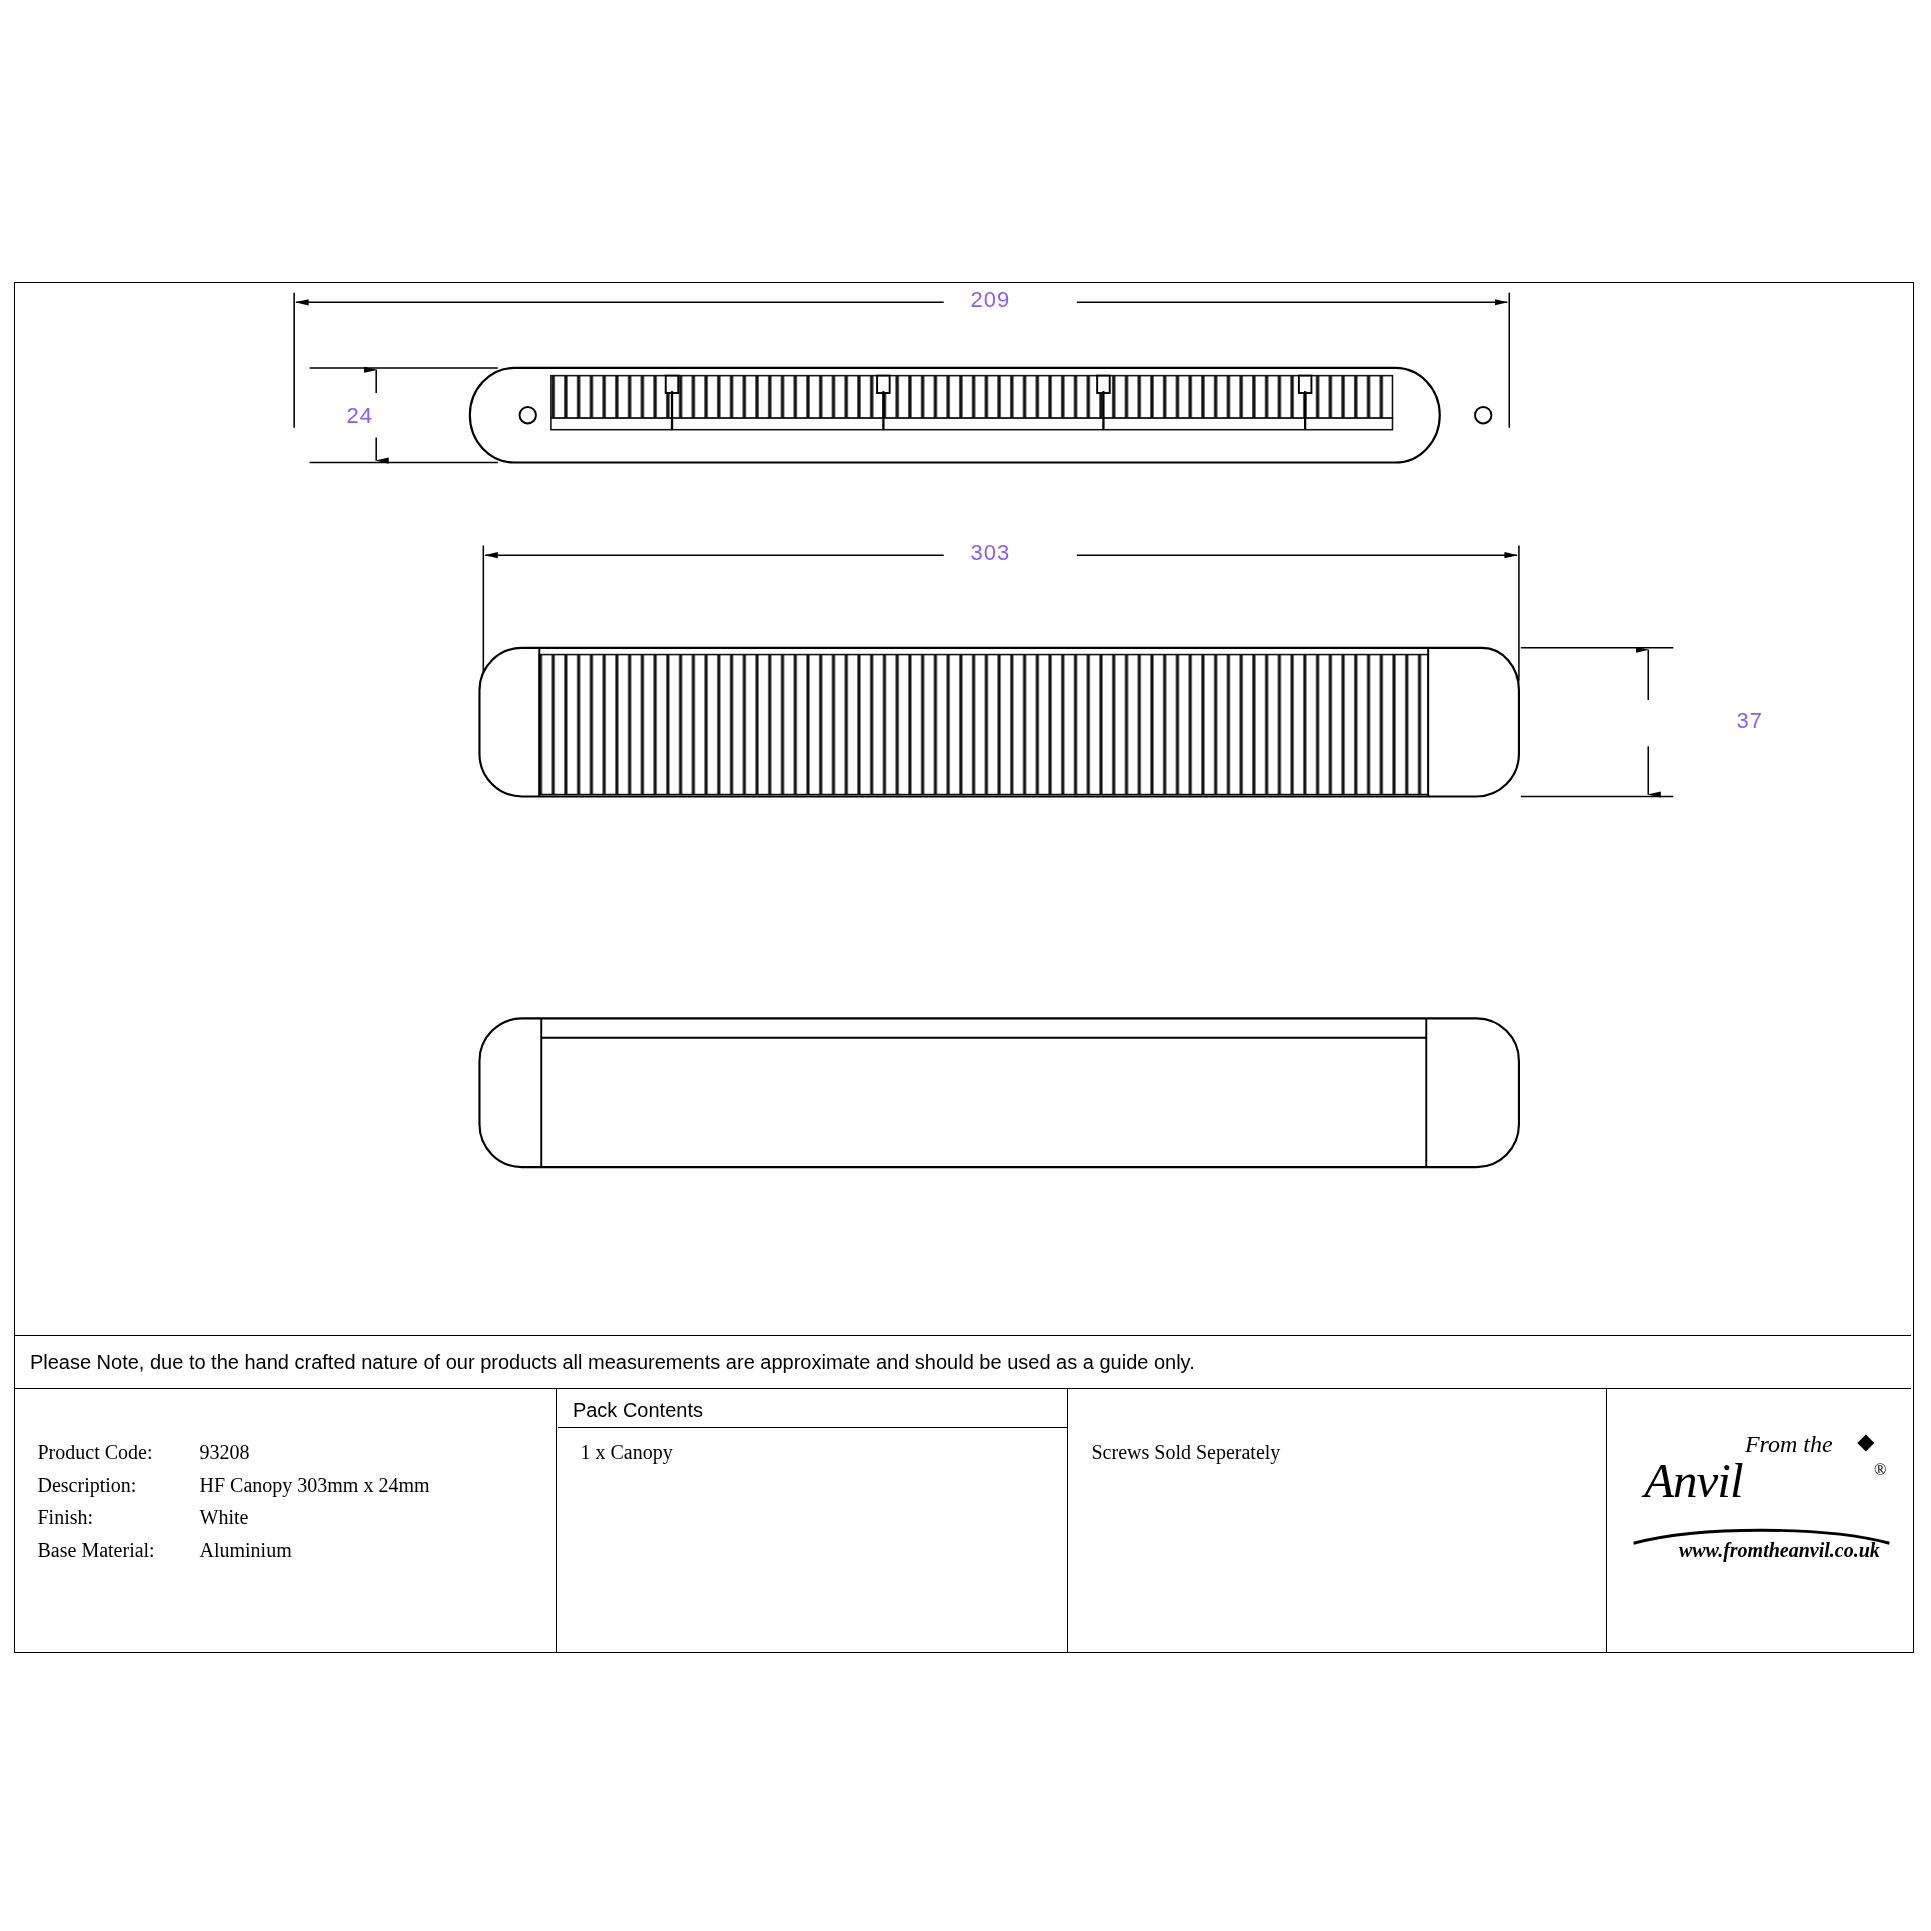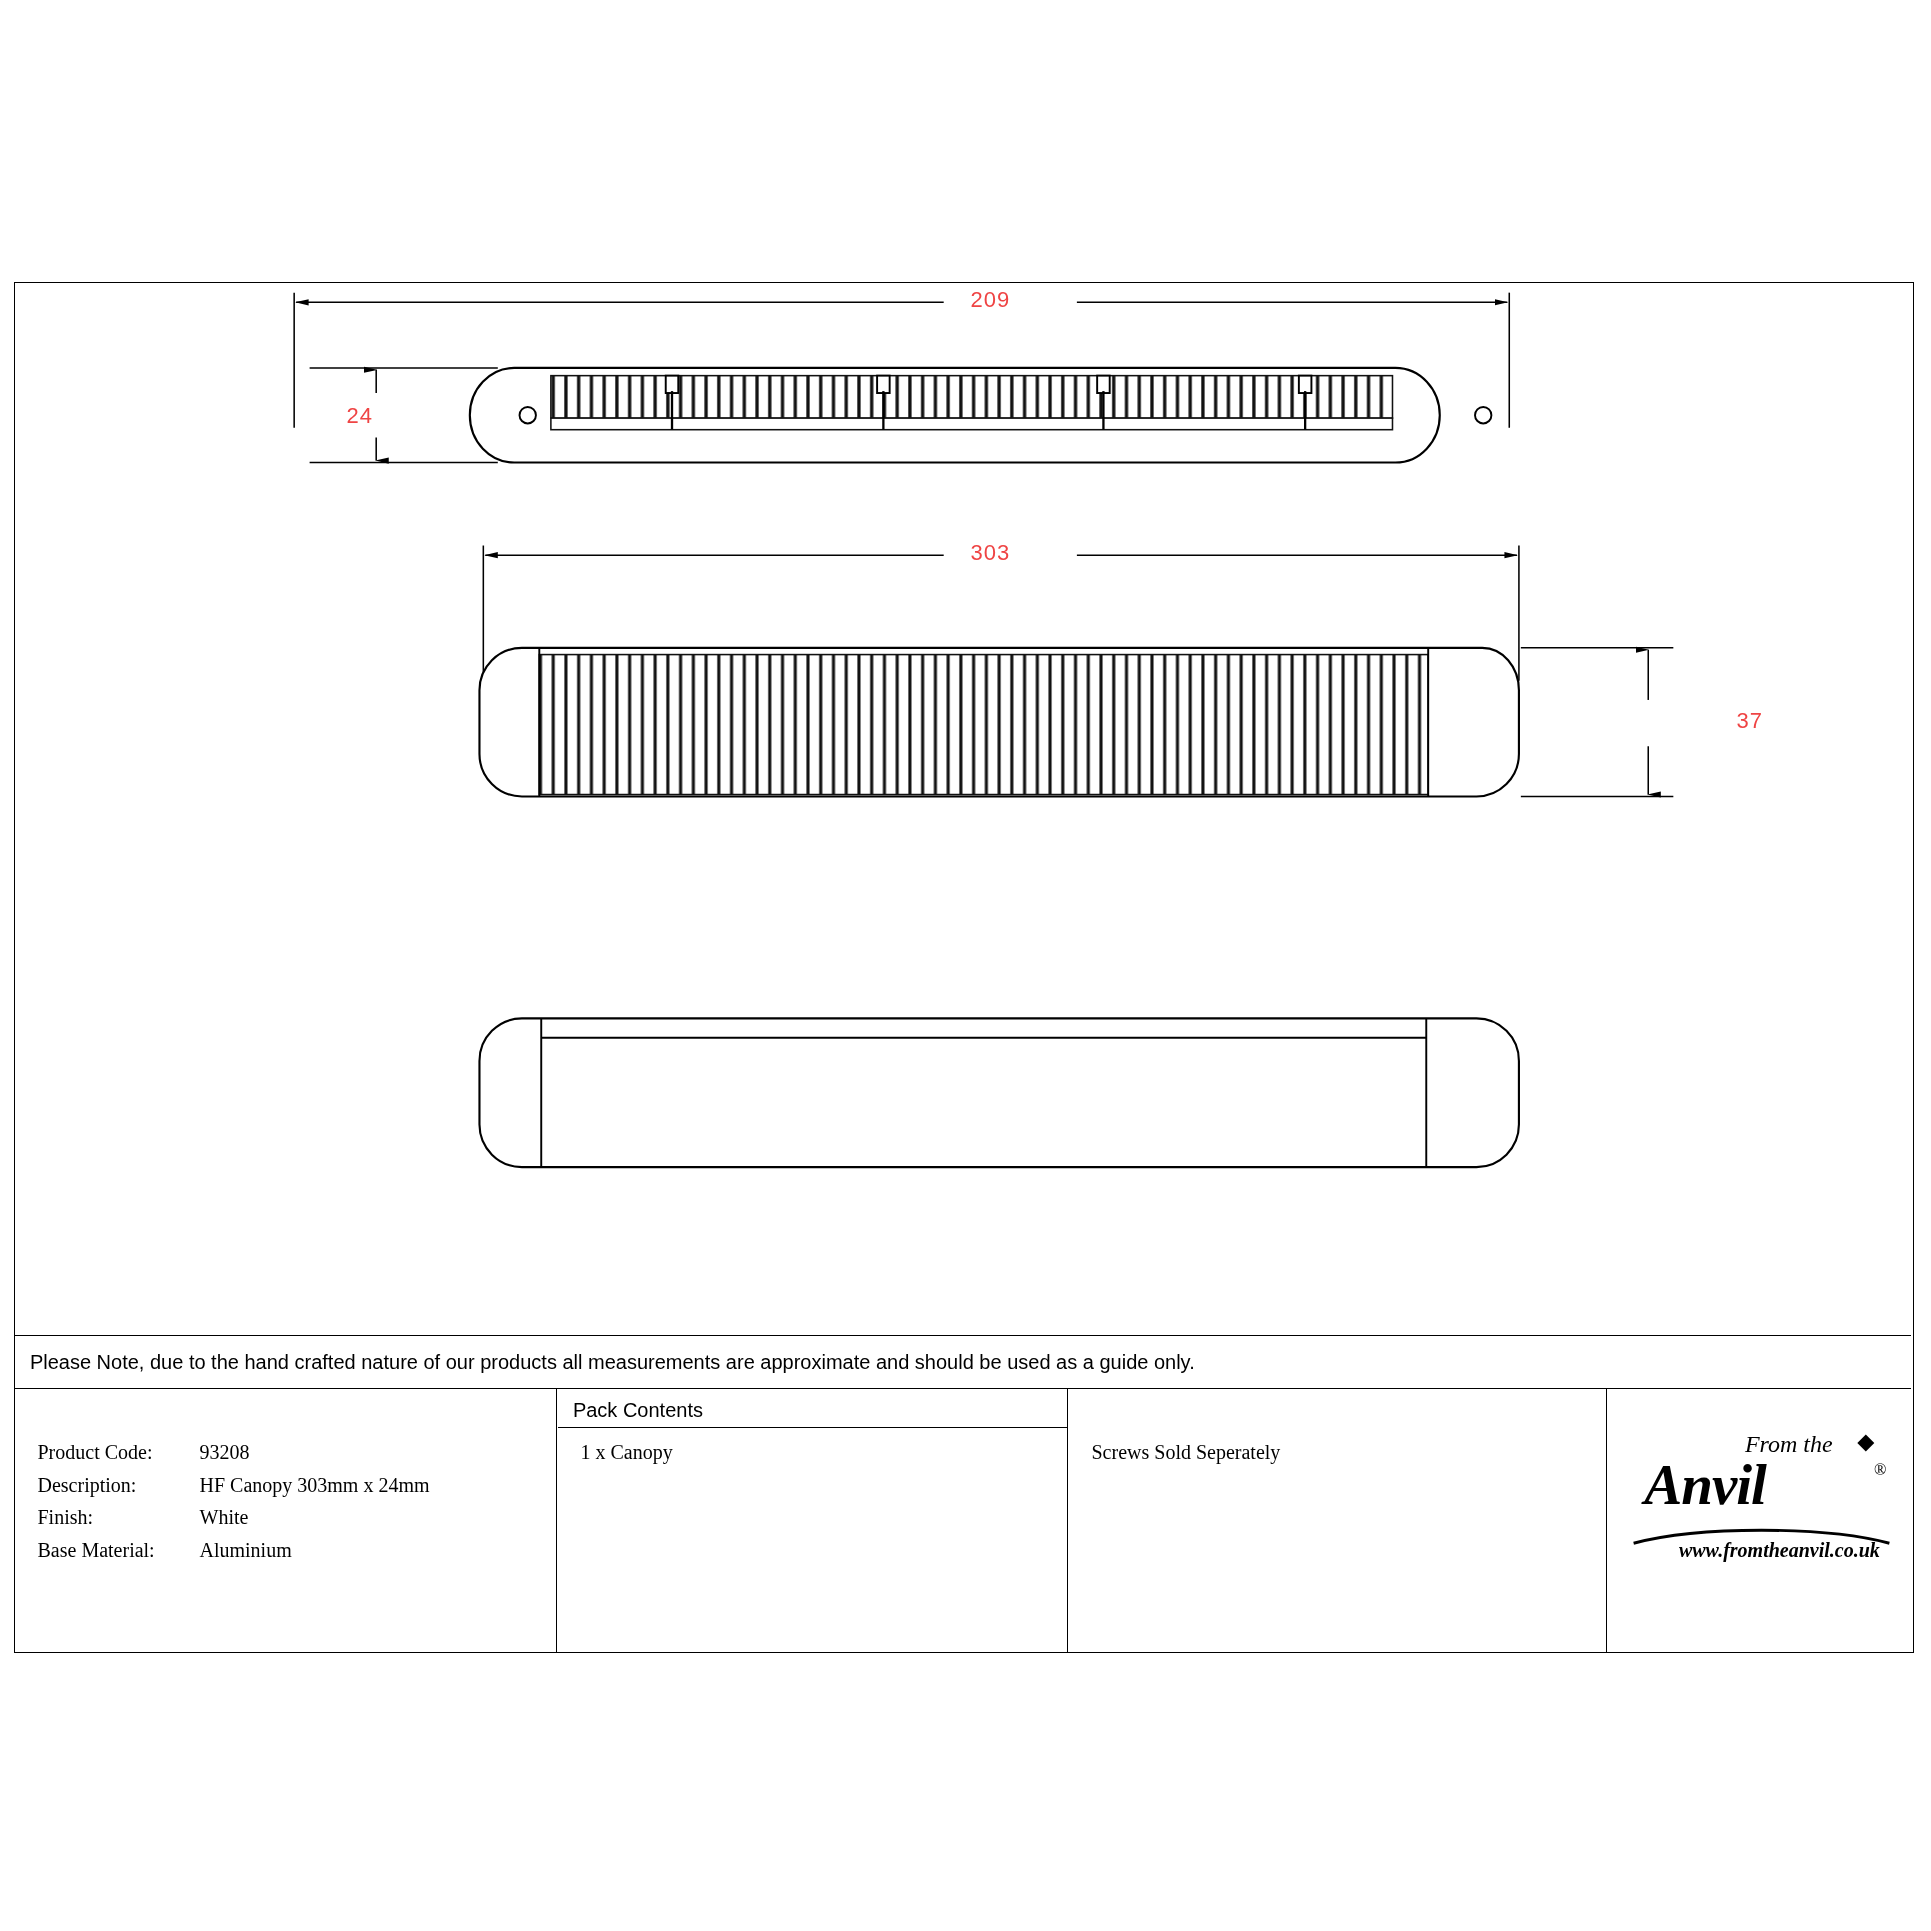--- a/index.html
+++ b/index.html
@@ -36,21 +36,21 @@
     width: 1896px;
     height: 1052px;
   }
 
   
   .dim-label {
     position: absolute;
     font-size: 22px;
     letter-spacing: 1px;
     font-family: "Liberation Sans", sans-serif;
-    color: #ef4444;
+    color: #8b5cf6;
     white-space: nowrap;
   }
 
   
   .note-row {
     position: absolute;
     left: 0;
     top: 1052px;
     width: 1896px;
     height: 54px;
@@ -149,22 +149,22 @@
     font-family: "Liberation Serif", serif;
     font-size: 24px;
     font-style: italic;
     white-space: nowrap;
   }
   .logo-anvil {
     position: absolute;
     left: 19.3px;
     top: 21px;
     font-family: "Liberation Serif", serif;
-    font-size: 57px;
-    font-weight: bold;
+    font-size: 49px;
+    font-weight: normal;
     font-style: italic;
     letter-spacing: -1px;
     white-space: nowrap;
   }
   .logo-reg {
     position: absolute;
     left: 249px;
     top: 29px;
     font-family: "Liberation Serif", serif;
     font-size: 16.4px;

